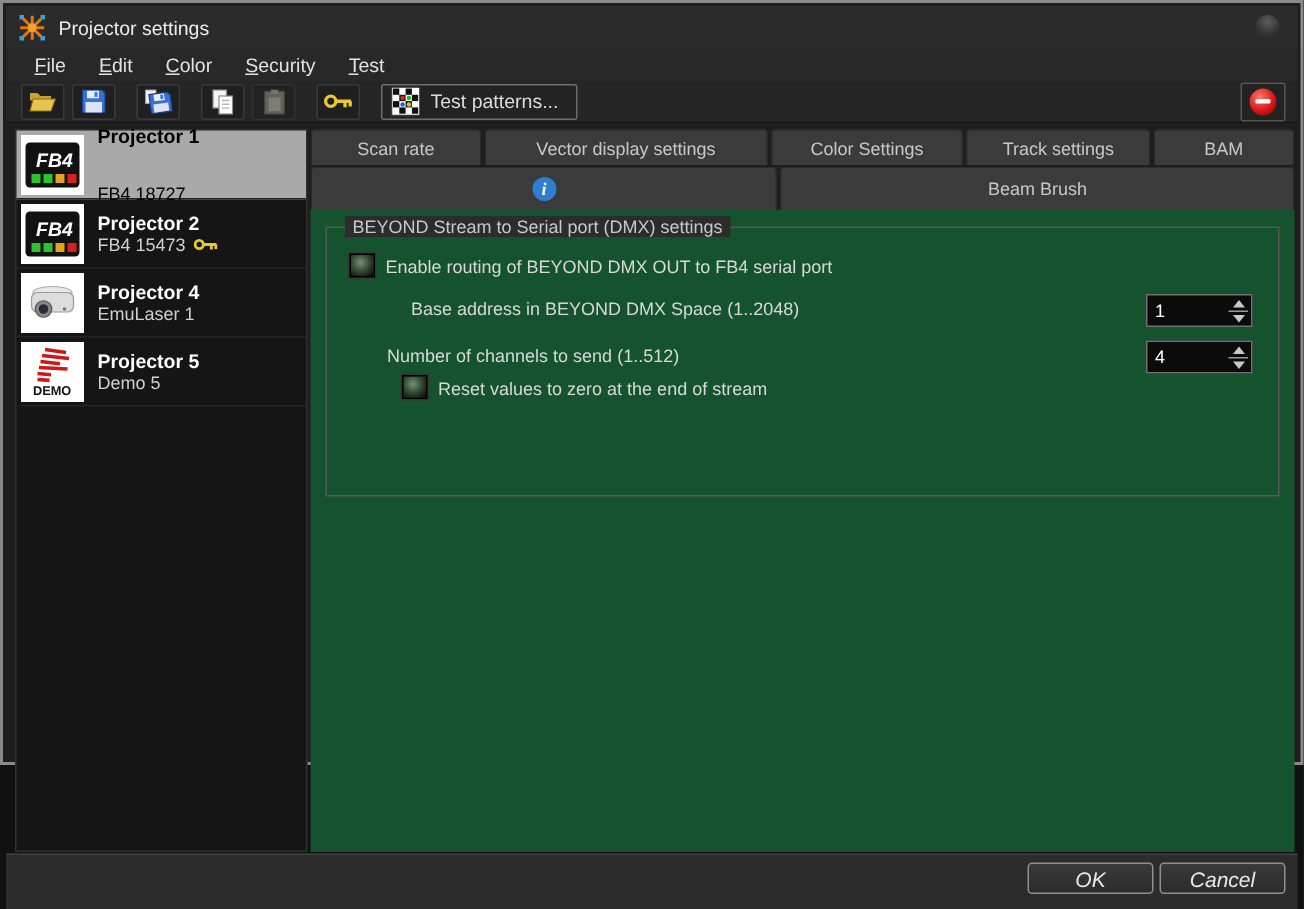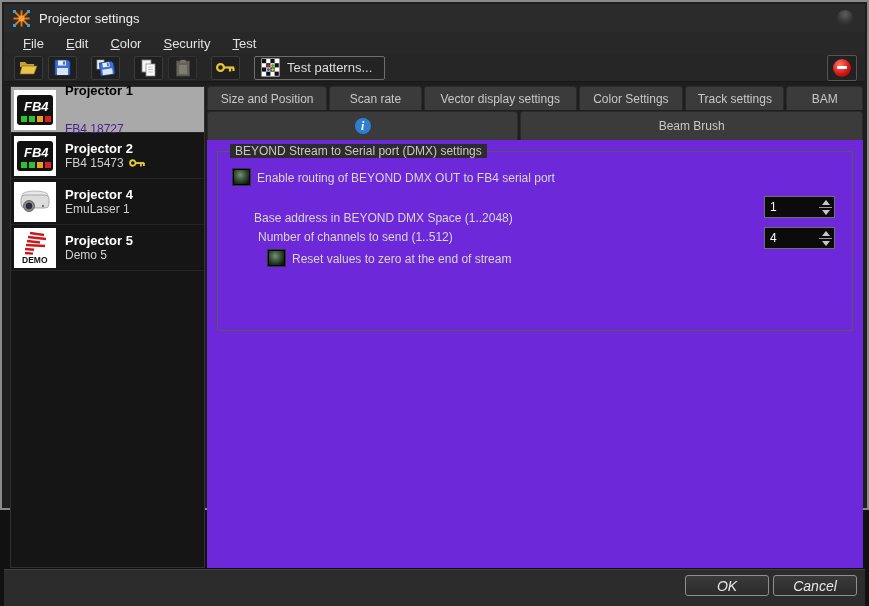--- a/index.html
+++ b/index.html
@@ -46,37 +46,37 @@
                 background:#151515; border:1px solid #303030; }
   .proj-row { position:relative; height:46px; border-bottom:1px solid #242424;
               display:flex; align-items:center; }
   .proj-row.selected { background:#a9a9a9; }
   .icon-card { width:42px; height:40px; margin-left:3px; background:#fff;
                display:flex; align-items:center; justify-content:center; flex:none; }
   .proj-text { margin-left:9px; }
   .proj-name { font-size:13px; font-weight:bold; color:#fff; line-height:15px; }
   .proj-sub  { font-size:12px; color:#d0d0d0; line-height:15px; display:flex; align-items:center; gap:5px; }
   .proj-row.selected .proj-name { color:#000; }
-  .proj-row.selected .proj-sub  { color:#4c1d95;margin-top:24px; }
+  .proj-row.selected .proj-sub  { color:#000000;margin-top:24px; }
 
   
   .content { position:absolute; left:205px; top:84px; width:656px; height:482px; }
   .tabs-row { display:flex; gap:2px; }
   .tabs-row1 { height:24px; }
   .tab { background:#3b3b3b; border:1px solid #2a2a2a; border-bottom:none;
          border-radius:3px 3px 0 0; color:#c8c8c8; font-size:12px;
          display:flex; align-items:center; justify-content:center; }
   .tabs-row2 { height:29px; margin-top:1px; }
   .tab.active { background:#222528; border:1px solid #4a4a4a; border-bottom:none;
          border-top:2px solid #90a8b6; color:#ececec; margin-top:-2px; z-index:2; }
   .info-circle { width:16px; height:16px; border-radius:50%; background:#2f7fd0;
          color:#fff; font-size:12px; font-weight:bold; font-family:"Liberation Serif",serif;
          font-style:italic; display:flex; align-items:center; justify-content:center; }
 
-  .page { position:absolute; left:0; top:54px; width:656px; height:428px; background:#6d28d9; }
+  .page { position:absolute; left:0; top:54px; width:656px; height:428px; background:#14532d; }
 
   .groupbox { position:absolute; left:10px; top:11px; width:636px; height:180px;
               border:1px solid #585858; }
   .group-title { position:absolute; top:-8px; left:12px; background:#2c2c2c;
               padding:0 5px; font-size:12px; color:#c8c8c8; }
 
   .chk { position:absolute; width:17px; height:16px; border:1px solid #000;
          box-shadow:0 0 0 1px #343434;
          background:radial-gradient(circle at 42% 36%, #73936f 0%, #3a523b 42%, #0f120e 88%); }
   .lbl { position:absolute; font-size:12px; color:#d8d8d8; white-space:nowrap; }
@@ -296,42 +296,41 @@
         <div class="proj-name">Projector 5</div>
         <div class="proj-sub">
             <span>Demo 5</span>
           </div>
       </div>
     </div>
   </div>
 
   <div class="content">
     <div class="tabs-row tabs-row1">
-      <div class="tab" style="flex:119">Size and Position</div>
       <div class="tab" style="flex:91">Scan rate</div>
       <div class="tab" style="flex:152">Vector display settings</div>
       <div class="tab" style="flex:103">Color Settings</div>
       <div class="tab" style="flex:98">Track settings</div>
       <div class="tab" style="flex:75">BAM</div>
     </div>
     <div class="tabs-row tabs-row2">
       <div class="tab" style="flex:187">
         <span class="info-circle">i</span>
       </div>
       <div class="tab" style="flex:206">Beam Brush</div>
     </div>
 
     <div class="page">
       <div class="groupbox">
         <span class="group-title">BEYOND Stream to Serial port (DMX) settings</span>
 
         <div class="chk" style="left:15px; top:17px;"></div>
         <span class="lbl" style="left:39px; top:19px;">Enable routing of BEYOND DMX OUT to FB4 serial port</span>
 
-        <span class="lbl" style="left:36px; top:47px;margin-top:12px;">Base address in BEYOND DMX Space (1..2048)</span>
+        <span class="lbl" style="left:56px; top:47px;">Base address in BEYOND DMX Space (1..2048)</span>
         <div class="spin" style="left:546px; top:44px;">
           <div class="val">1</div>
           <div class="arrows">
             <span class="arr-up"></span>
             <span class="divider"></span>
             <span class="arr-dn"></span>
           </div>
         </div>
 
         <span class="lbl" style="left:40px; top:78px;">Number of channels to send (1..512)</span>

